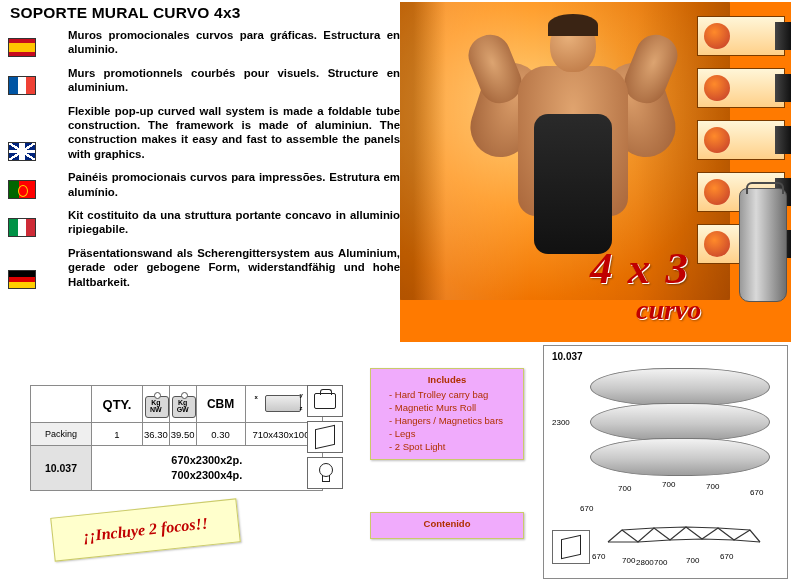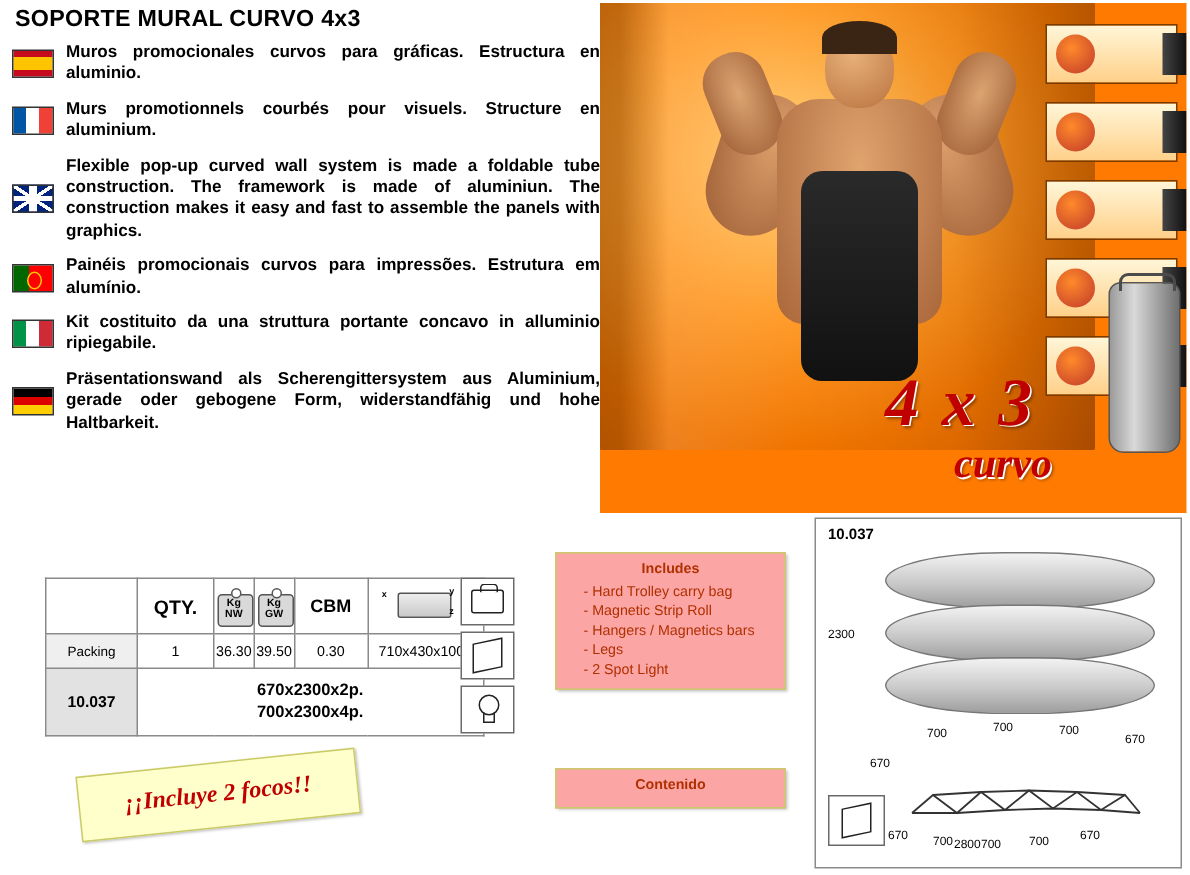--- a/index.html
+++ b/index.html
@@ -18,22 +18,23 @@
     position:absolute;left:10px;top:4px;
     font-size:15.5px;font-weight:bold;letter-spacing:.2px;
     color:#000;
   }
 
   
   .desc-col{
     position:absolute;left:8px;top:28px;width:392px;
   }
   .desc-row{
-    display:flex;align-items:center;
+    display:flex;align-items:flex-end;
     margin-bottom:9px;
+    gap:24px;
   }
   .flag{
     width:28px;height:19px;flex:0 0 28px;margin-right:8px;margin-top:1px;
     border:1px solid #333;box-sizing:border-box;position:relative;overflow:hidden;
   }
   .desc-text{
     font-size:11.4px;line-height:14.4px;font-weight:bold;
     text-align:justify;
   }
   
@@ -145,21 +146,21 @@
   .ico-box{width:34px;height:30px;border:1px solid #6a6a6a;margin-bottom:4px;display:flex;align-items:center;justify-content:center;background:#fff;}
   .ico-case{position:relative;width:20px;height:14px;border:1.5px solid #222;border-radius:2px;}
   .ico-case:before{content:"";position:absolute;left:5px;top:-5px;width:10px;height:5px;border:1.5px solid #222;border-bottom:none;border-radius:3px 3px 0 0;}
   .ico-panel{width:18px;height:18px;border:1.5px solid #222;transform:skewY(-12deg);}
   .ico-lamp{position:relative;width:18px;height:20px;}
   .ico-lamp .bulb{position:absolute;left:3px;top:0;width:12px;height:12px;border:1.5px solid #222;border-radius:50%;}
   .ico-lamp .base{position:absolute;left:6px;top:12px;width:6px;height:6px;border:1.5px solid #222;border-top:none;}
 
   
   .note{
-    position:absolute;background:#fca5a5;border:1px solid #caca6a;
+    position:absolute;background:#f0abfc;border:1px solid #caca6a;
     box-shadow:1px 1px 2px rgba(0,0,0,.25);
     font-size:9.5px;line-height:13px;color:#b03000;
   }
   .note .note-title{display:block;text-align:center;font-weight:bold;color:#b03000;margin-bottom:2px;}
   .note ul{margin:0;padding-left:12px;list-style:none;}
   .note li{white-space:nowrap;}
   .note-includes{left:370px;top:368px;width:140px;padding:4px 6px 6px;}
   .note-contenido{left:370px;top:472px;width:140px;padding:4px 6px 6px;margin-top:40px;}
 
   .focos{
@@ -324,21 +325,21 @@
           <span class="bulb"></span>
           <span class="base"></span>
         </span>
       </div>
   </div>
 
   <div class="note note-includes">
     <span class="note-title">Includes</span>
     <ul>
       <li>- Hard Trolley carry bag</li>
-      <li>- Magnetic Strip Roll</li>
+      <li>- Magnetic Murs Roll</li>
       <li>- Hangers / Magnetics bars</li>
       <li>- Legs</li>
       <li>- 2 Spot Light</li>
     </ul>
   </div>
 
   <div class="note note-contenido">
     <span class="note-title">Contenido</span>
   </div>
 

